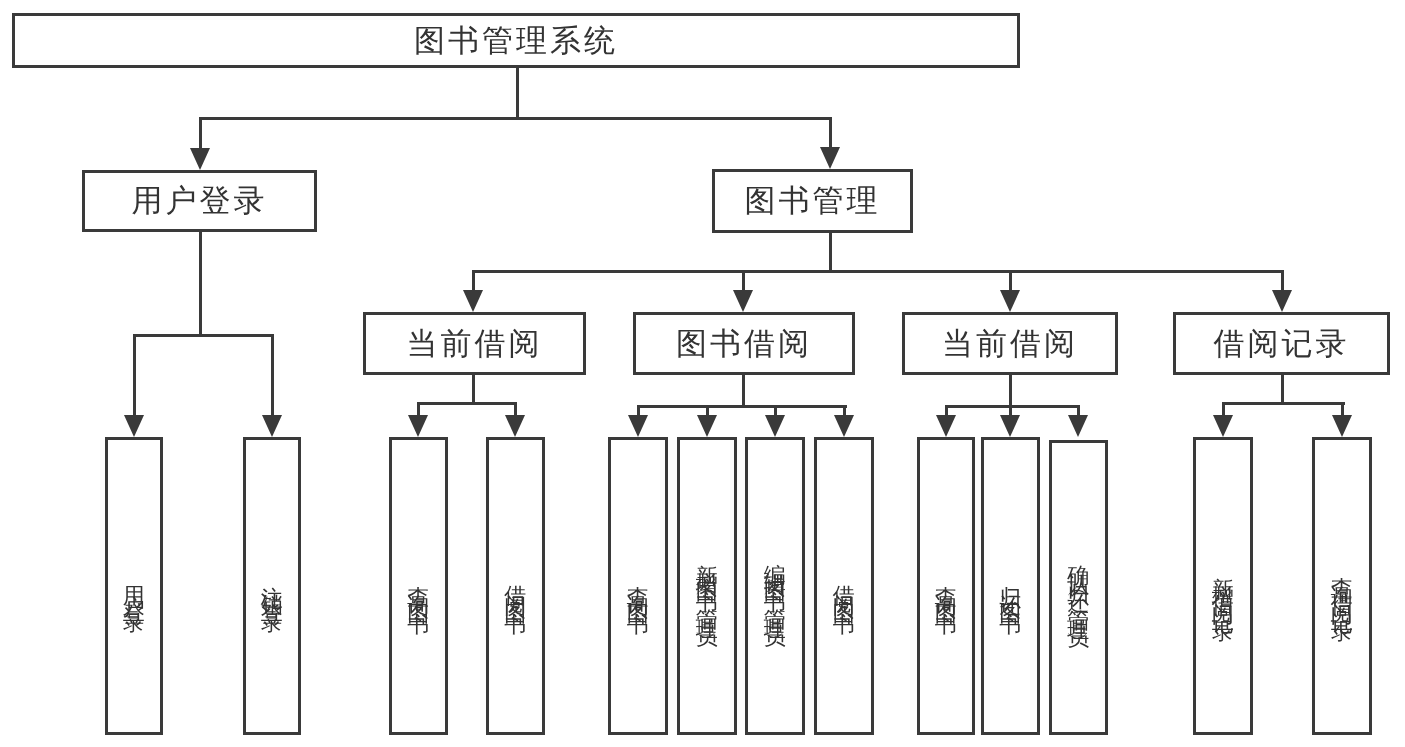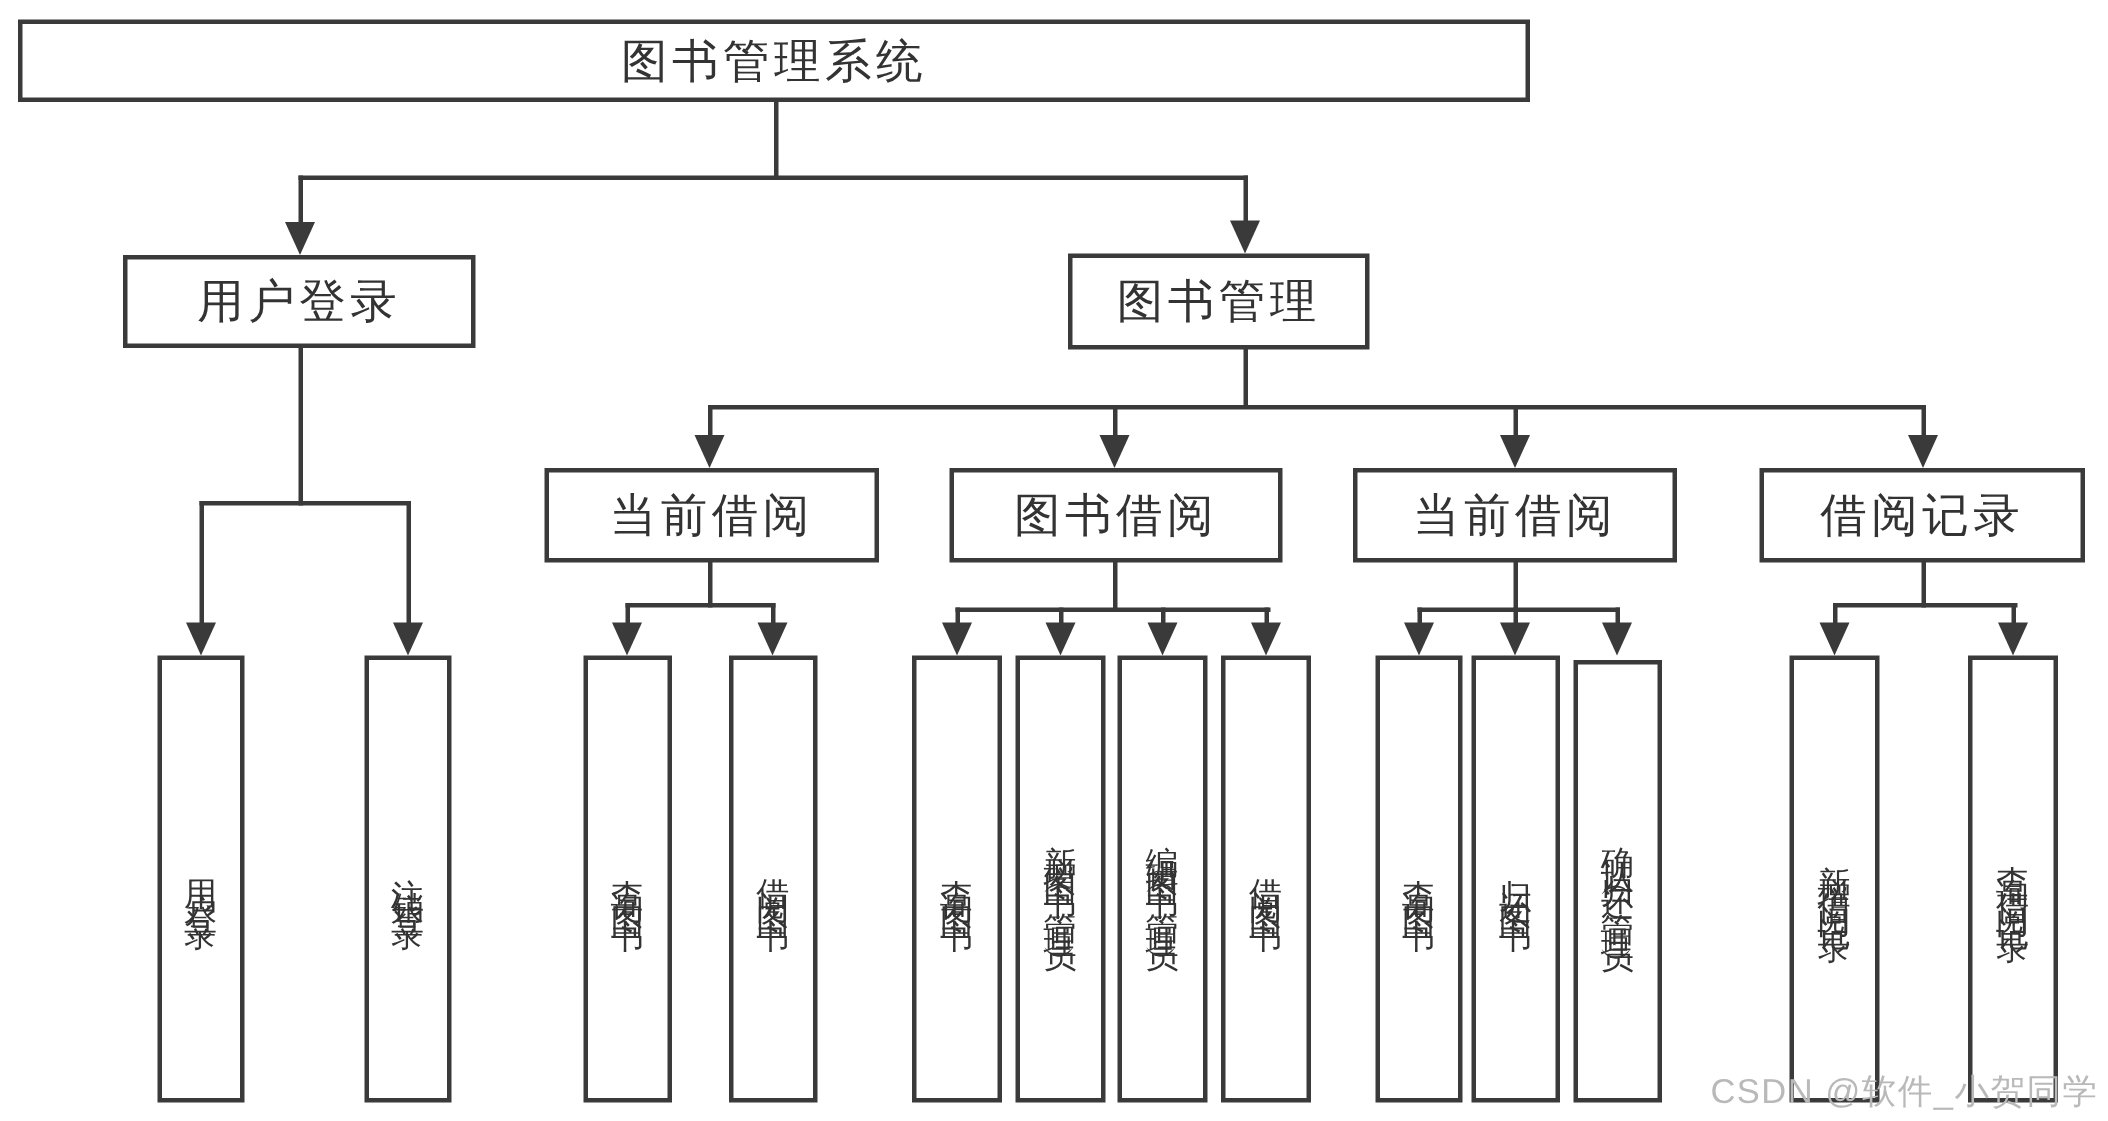--- a/index.html
+++ b/index.html
@@ -141,15 +141,14 @@
     <span class="vtext">确认归还（管理员）</span>
   </div>
 
   <div class="node leaf" style="left:1193px;top:437px;width:60px;height:298px;">
     <span class="vtext">新增借阅记录</span>
   </div>
   <div class="node leaf" style="left:1312px;top:437px;width:60px;height:298px;">
     <span class="vtext">查询借阅记录</span>
   </div>
 
-  <div class="watermark">CSDN @软件_小贺同学</div>
 
 </div>
 
 </body></html>

